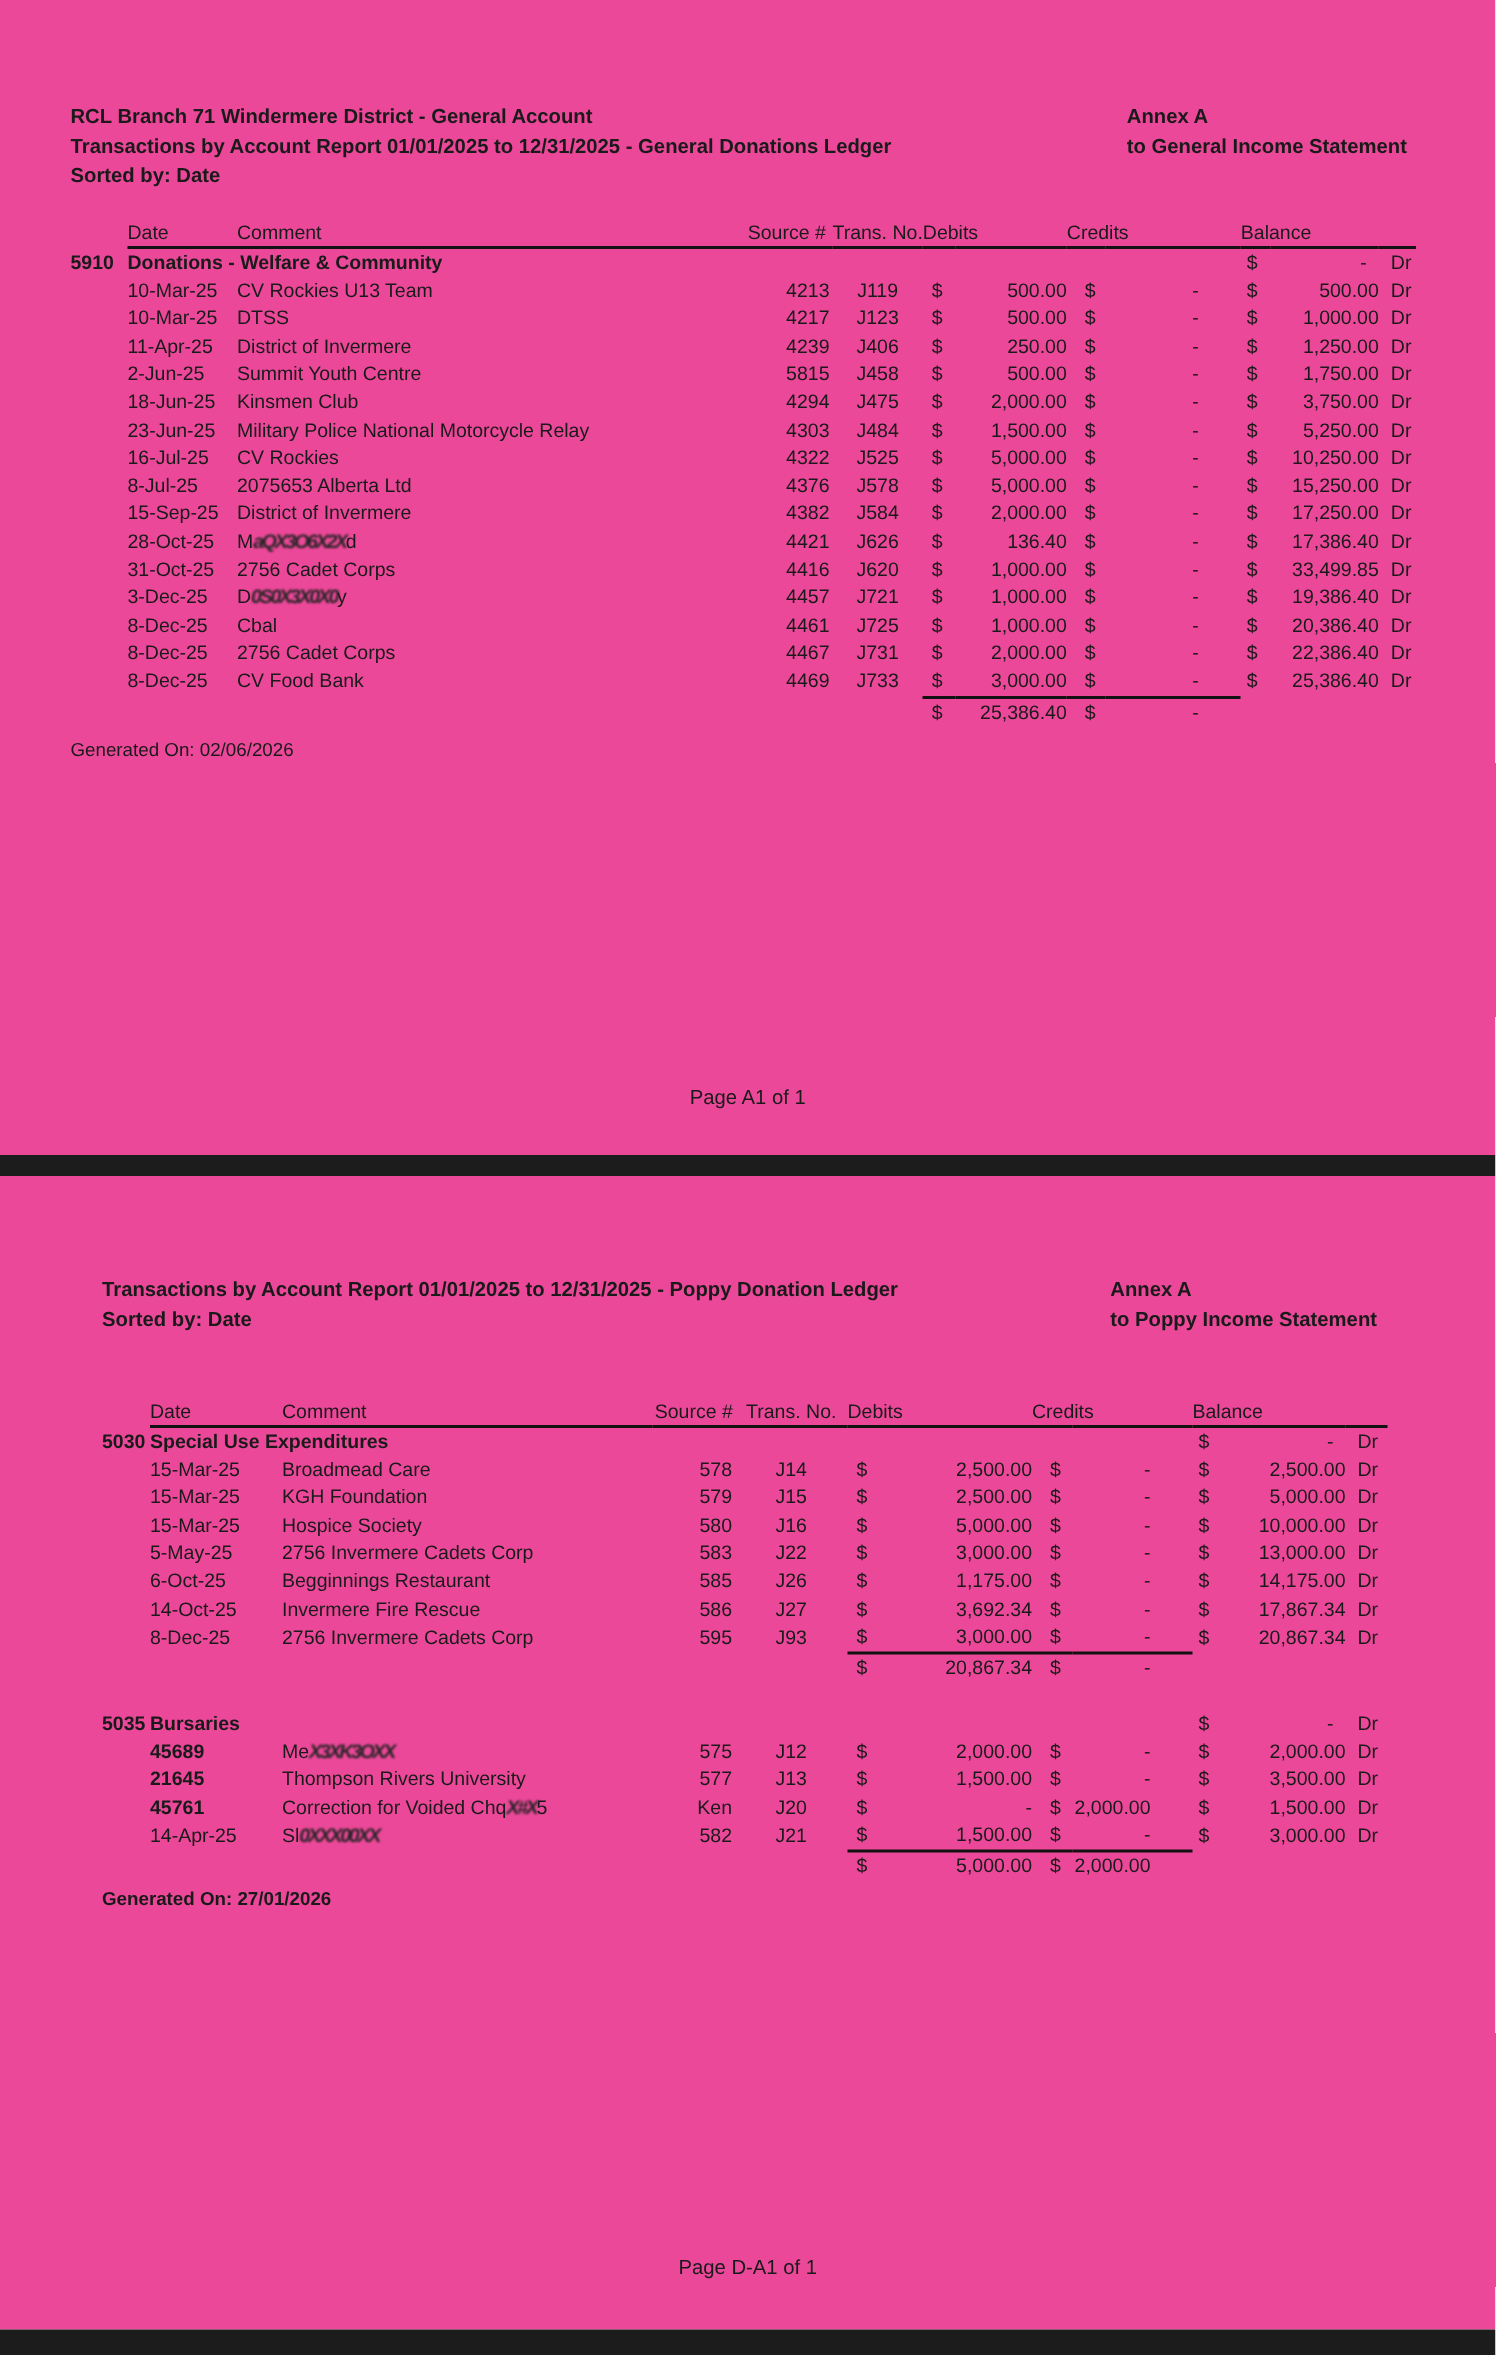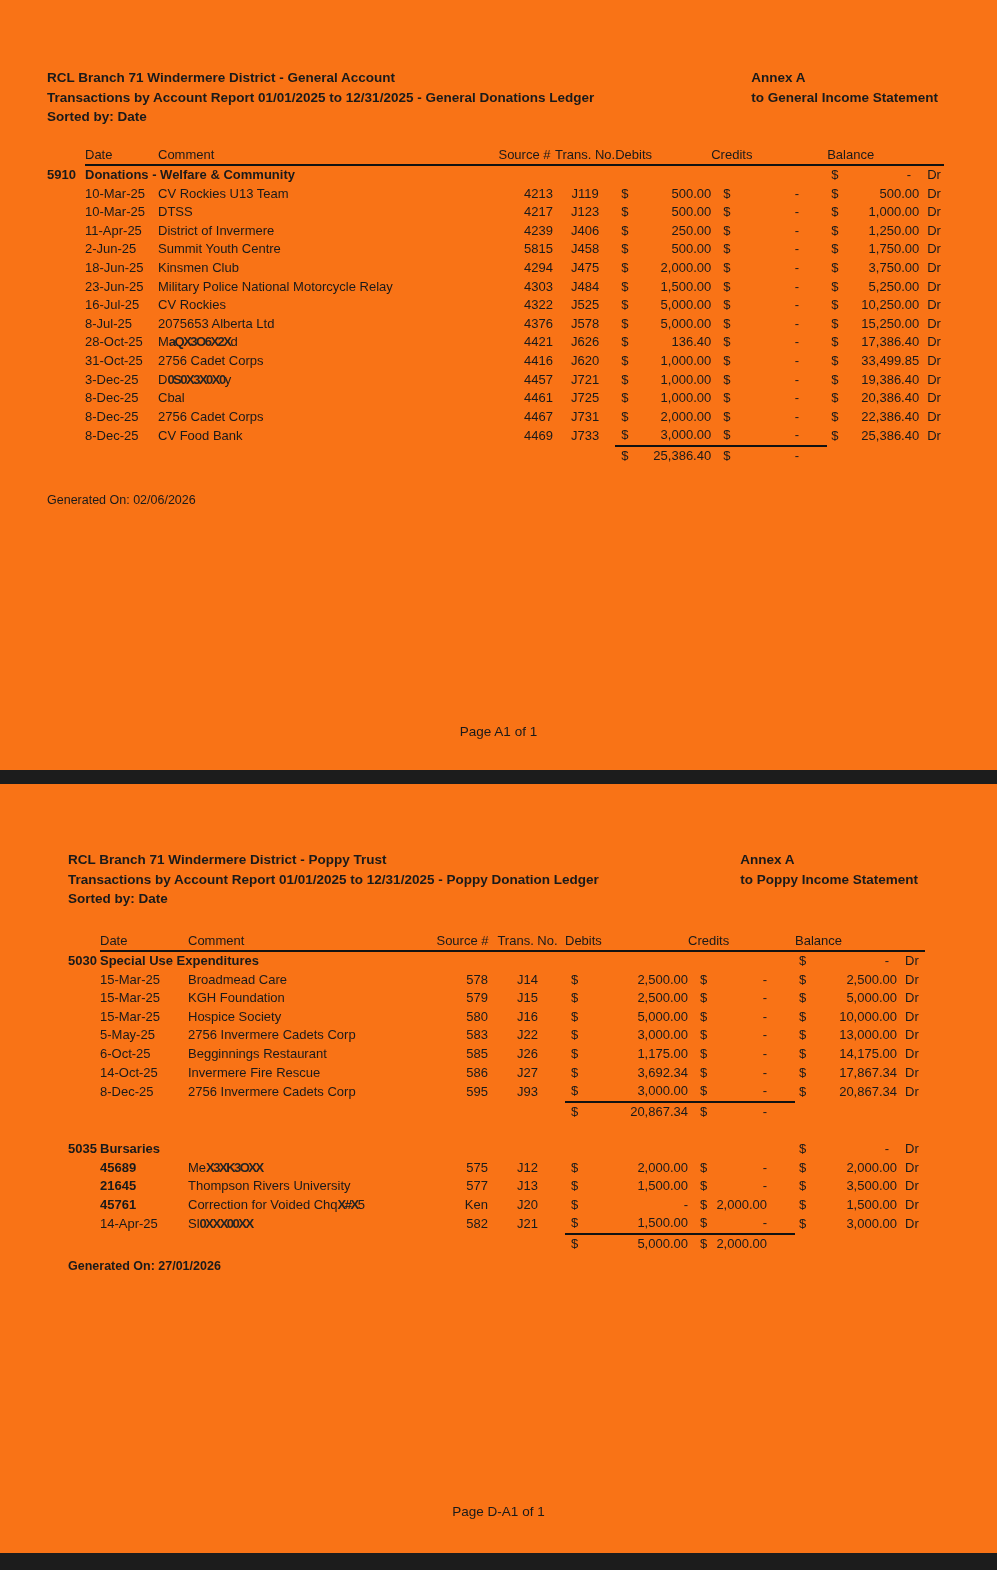--- a/index.html
+++ b/index.html
@@ -1,17 +1,17 @@
 <!DOCTYPE html>
 <html><head>
 <meta charset="utf-8">
 <style>
   html,body{margin:0;padding:0;background:#ffffff;}
   body{width:997px;height:1570px;position:relative;font-family:"Liberation Sans",sans-serif;color:#1a1a1a;overflow:hidden;}
-  .sheet{position:absolute;left:0;width:997px;background:#f97316;}
+  .sheet{position:absolute;left:0;width:997px;background:#ec4899;}
   #sheet1{top:0;height:770px;}
   #sheet2{top:784px;height:769px;}
   .sepbar{position:absolute;left:0;width:997px;background:#1c1c1c;}
   #bar1{top:770px;height:14px;}
   #bar2{top:1553px;height:17px;}
   .rh-left{position:absolute;font-weight:bold;font-size:13.5px;line-height:19.5px;white-space:nowrap;}
   .rh-right{position:absolute;font-weight:bold;font-size:13.5px;line-height:19.5px;text-align:left;white-space:nowrap;}
   #sheet1 .rh-left{top:68px;left:47px;}
   #sheet1 .rh-right{top:68px;right:59px;}
   #sheet2 .rh-left{top:66px;left:68px;}
@@ -21,21 +21,21 @@
   #table-1{top:144px;left:68px;}
   table.ledger th{font-weight:normal;font-size:13px;height:20px;vertical-align:bottom;padding:0 0 2px 0;white-space:nowrap;border-bottom:1.5px solid #161616;}
   table.ledger th.no-b{border-bottom:none;}
   table.ledger td{font-size:13px;height:18.6px;line-height:18.6px;padding:0;white-space:nowrap;overflow:visible;vertical-align:middle;}
   td.al{text-align:left;} td.ar{text-align:right;} td.ac{text-align:center;}
   th.al{text-align:left;} th.ar{text-align:left;} th.ac{text-align:center;}
   td.bold{font-weight:bold;}
   td.rt{border-top:2.5px solid #121212;}
   td.rule{border-top:2px solid #121212;}
   td.spacer{height:19px;border:none;}
-  .scrib{font-weight:bold;letter-spacing:-1.5px;filter:blur(0.6px);color:#242424;}
+  .scrib{font-weight:bold;letter-spacing:-1.5px;filter:blur(0.6px);color:#242424;font-style:italic;}
   .generated{position:absolute;font-size:12.5px;white-space:nowrap;}
   #sheet1 .generated{top:493px;left:47px;}
   #sheet2 .generated{top:475px;left:68px;font-weight:bold;}
   .pagefoot{position:absolute;width:100%;text-align:center;font-size:13.5px;}
   #sheet1 .pagefoot{top:724px;}
   #sheet2 .pagefoot{top:720px;}
 </style>
 </head>
 <body>
 
@@ -196,20 +196,34 @@
           <td class="al" style="padding-left: 6px;">$</td>
           <td class="ar">5,000.00</td>
           <td class="al" style="padding-left: 12px;">$</td>
           <td class="ar" style="padding-right: 28px;">-</td>
           <td class="al" style="padding-left: 4px;">$</td>
           <td class="ar">15,250.00</td>
           <td class="al" style="padding-left: 8px;">Dr</td>
         </tr>
         <tr>
           <td class="al"></td>
+          <td class="al">15-Sep-25</td>
+          <td class="al">District of Invermere</td>
+          <td class="ar" style="padding-right: 2px;">4382</td>
+          <td class="ac">J584</td>
+          <td class="al" style="padding-left: 6px;">$</td>
+          <td class="ar">2,000.00</td>
+          <td class="al" style="padding-left: 12px;">$</td>
+          <td class="ar" style="padding-right: 28px;">-</td>
+          <td class="al" style="padding-left: 4px;">$</td>
+          <td class="ar">17,250.00</td>
+          <td class="al" style="padding-left: 8px;">Dr</td>
+        </tr>
+        <tr>
+          <td class="al"></td>
           <td class="al">28-Oct-25</td>
           <td class="al">M<span class="scrib">aQX3O6X2X</span>d</td>
           <td class="ar" style="padding-right: 2px;">4421</td>
           <td class="ac">J626</td>
           <td class="al" style="padding-left: 6px;">$</td>
           <td class="ar">136.40</td>
           <td class="al" style="padding-left: 12px;">$</td>
           <td class="ar" style="padding-right: 28px;">-</td>
           <td class="al" style="padding-left: 4px;">$</td>
           <td class="ar">17,386.40</td>
@@ -298,21 +312,20 @@
       </tbody>
     </table>
   <div class="generated">Generated On: 02/06/2026</div>
   <div class="pagefoot">Page A1 of 1</div>
 </div>
 
 <div class="sepbar" id="bar1"></div>
 
 <div class="sheet" id="sheet2">
   <div class="rh-left">
-    <div>RCL Branch 71 Windermere District - Poppy Trust</div>
     <div>Transactions by Account Report 01/01/2025 to 12/31/2025 - Poppy Donation Ledger</div>
     <div>Sorted by: Date</div>
   </div>
   <div class="rh-right">
     <div>Annex A</div>
     <div>to Poppy Income Statement</div>
   </div>
   <table class="ledger" id="table-1">
       <colgroup>
         <col style="width: 32px;">

